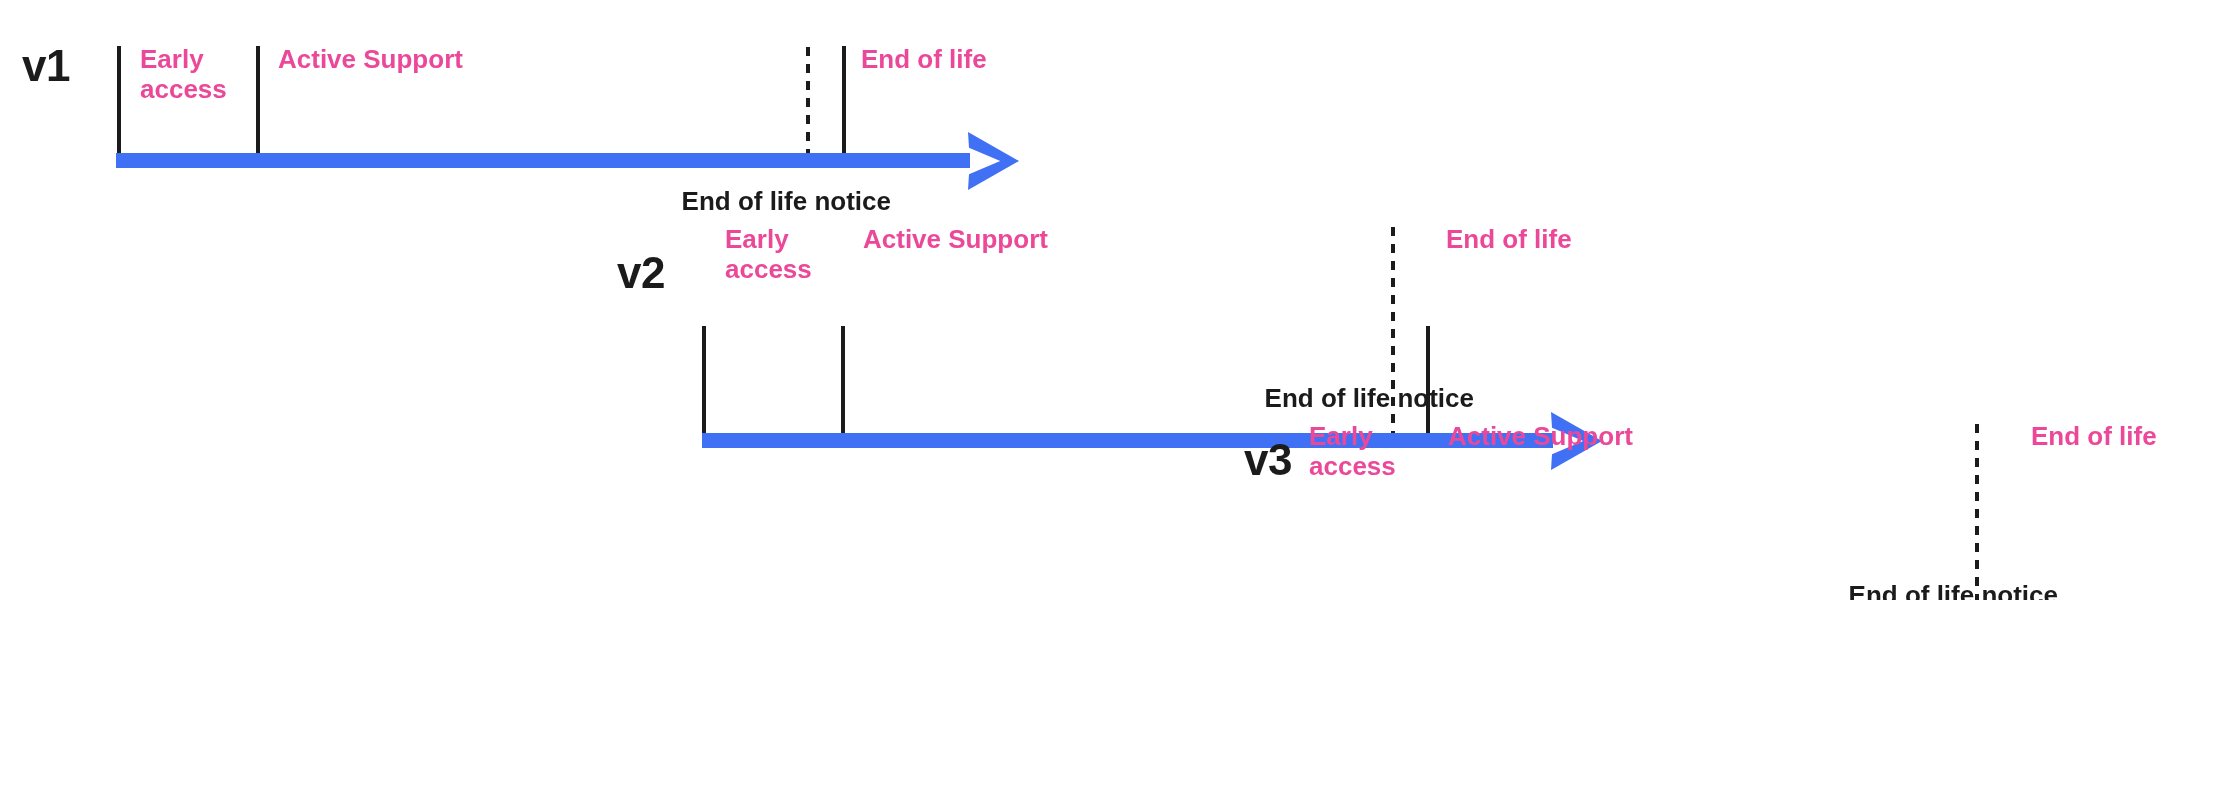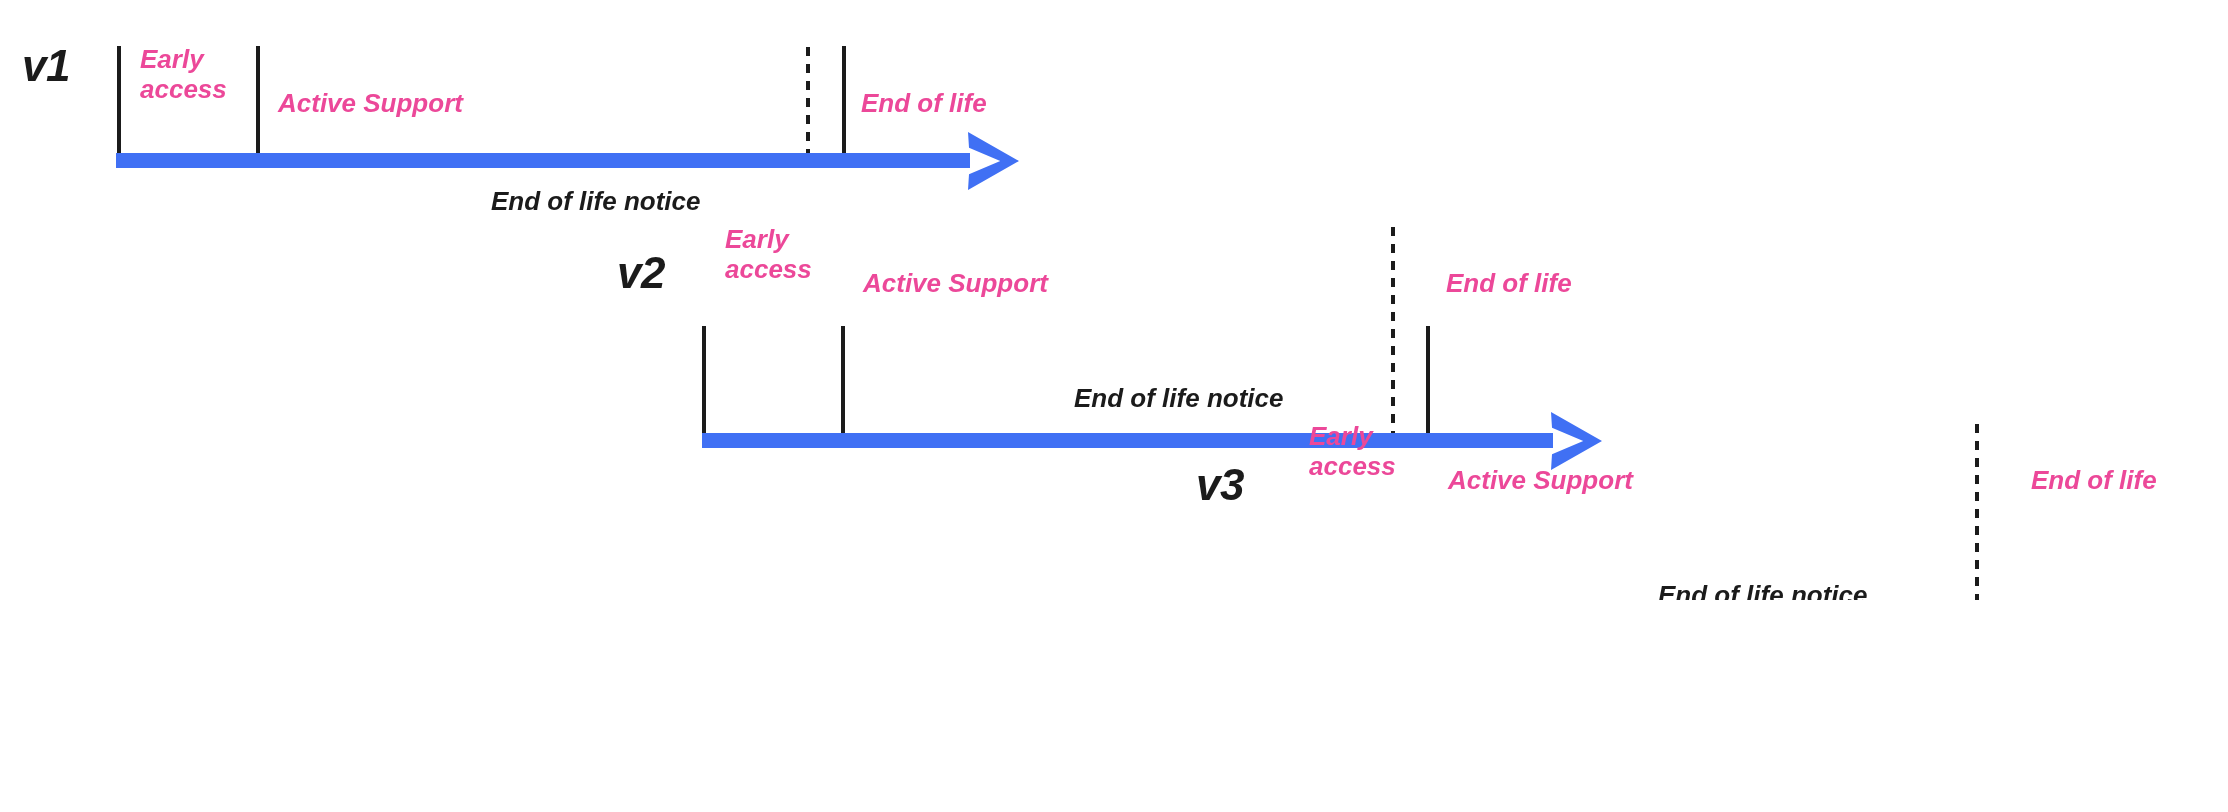--- a/index.html
+++ b/index.html
@@ -10,21 +10,20 @@
   body {
     font-family: "Liberation Sans", sans-serif;
     -webkit-font-smoothing: antialiased;
   }
   #canvas {
     position: relative;
     width: 2228px;
     height: 600px;
     background: #ffffff;
     overflow: hidden;
-    font-style: italic;
   }
   .lifecycle-row {
     position: absolute;
     left: 0;
     top: 0;
   }
   .version-label {
     position: absolute;
     font-size: 44px;
     font-weight: 700;
@@ -49,38 +48,37 @@
   .phase-label {
     position: absolute;
     font-size: 26px;
     font-weight: 700;
     color: #ec4899;
     line-height: 1.16;
     white-space: pre-line;
   }
   .phase-label.nowrap {
     white-space: nowrap;
-    margin-top: 44px;
   }
   .timeline-bar {
     position: absolute;
     height: 15px;
     background: #4070f4;
   }
   .timeline-arrow {
     position: absolute;
   }
   .notice-label {
     position: absolute;
     font-size: 26px;
     font-weight: 700;
     color: #1b1b1b;
     line-height: 1;
     white-space: nowrap;
-    text-align: left;
+    text-align: right;
   }
 </style>
 </head>
 <body>
 
 <div id="canvas">
     <div class="lifecycle-row">
       <div class="version-label" style="left: 22px; top: 44px;">v1</div>
       <div class="phase-tick" style="left: 117px; top: 46px; height: 107px;"></div>
       <div class="phase-label" style="left: 140px; top: 44px;">Early
@@ -106,21 +104,21 @@
       <div class="phase-tick" style="left: 1426px; top: 326px; height: 107px;"></div>
       <div class="phase-label nowrap" style="left: 1446px; top: 224px;">End of life</div>
       <div class="notice-tick" style="left: 1391px; top: 227px; height: 206px;"></div>
       <div class="timeline-bar" style="left: 702px; top: 433px; width: 851px; background: rgb(64, 112, 244);"></div>
       <svg width="55" height="60" viewBox="0 0 55 60" class="timeline-arrow" style="left: 1549px; top: 410.5px;">
         <path d="M 2 1 L 53 30 L 2 59 L 3 43.25 L 34.25 30 L 3 16.75 Z" fill="#4070f4"></path>
       </svg>
       <div class="notice-label" style="left: 1074px; top: 385px; width: 400px;">End of life notice</div>
     </div>
     <div class="lifecycle-row">
-      <div class="version-label" style="left: 1196px; top: 438px; margin-top: 25px;">v3</div>
+      <div class="version-label" style="left: 1244px; top: 438px;">v3</div>
       <div class="phase-tick" style="left: 1286px; top: 606px; height: 107px;"></div>
       <div class="phase-label" style="left: 1309px; top: 421px;">Early
 access</div>
       <div class="phase-tick" style="left: 1426px; top: 606px; height: 107px;"></div>
       <div class="phase-label nowrap" style="left: 1448px; top: 421px;">Active Support</div>
       <div class="phase-tick" style="left: 2011px; top: 606px; height: 107px;"></div>
       <div class="phase-label nowrap" style="left: 2031px; top: 421px;">End of life</div>
       <div class="notice-tick" style="left: 1975px; top: 424px; height: 289px;"></div>
       <div class="timeline-bar" style="left: 1286px; top: 713px; width: 851px; background: rgb(64, 112, 244);"></div>
       <svg width="55" height="60" viewBox="0 0 55 60" class="timeline-arrow" style="left: 2133px; top: 690.5px;">

